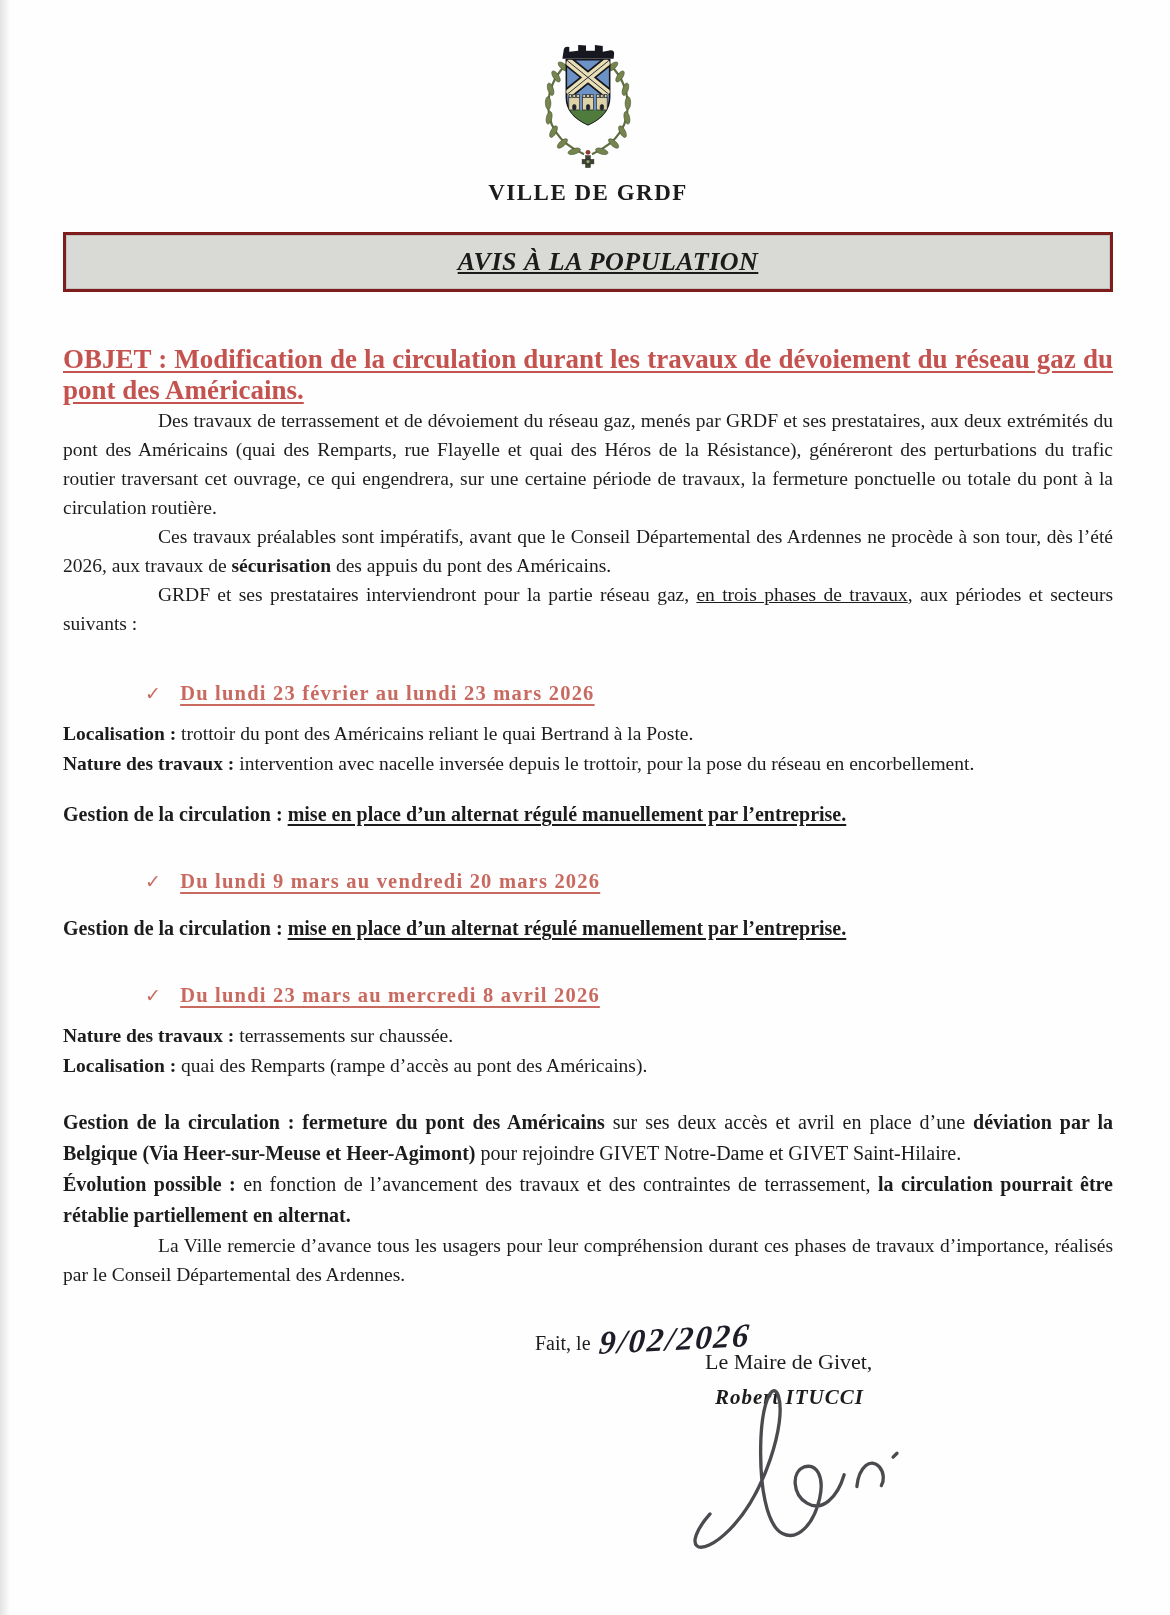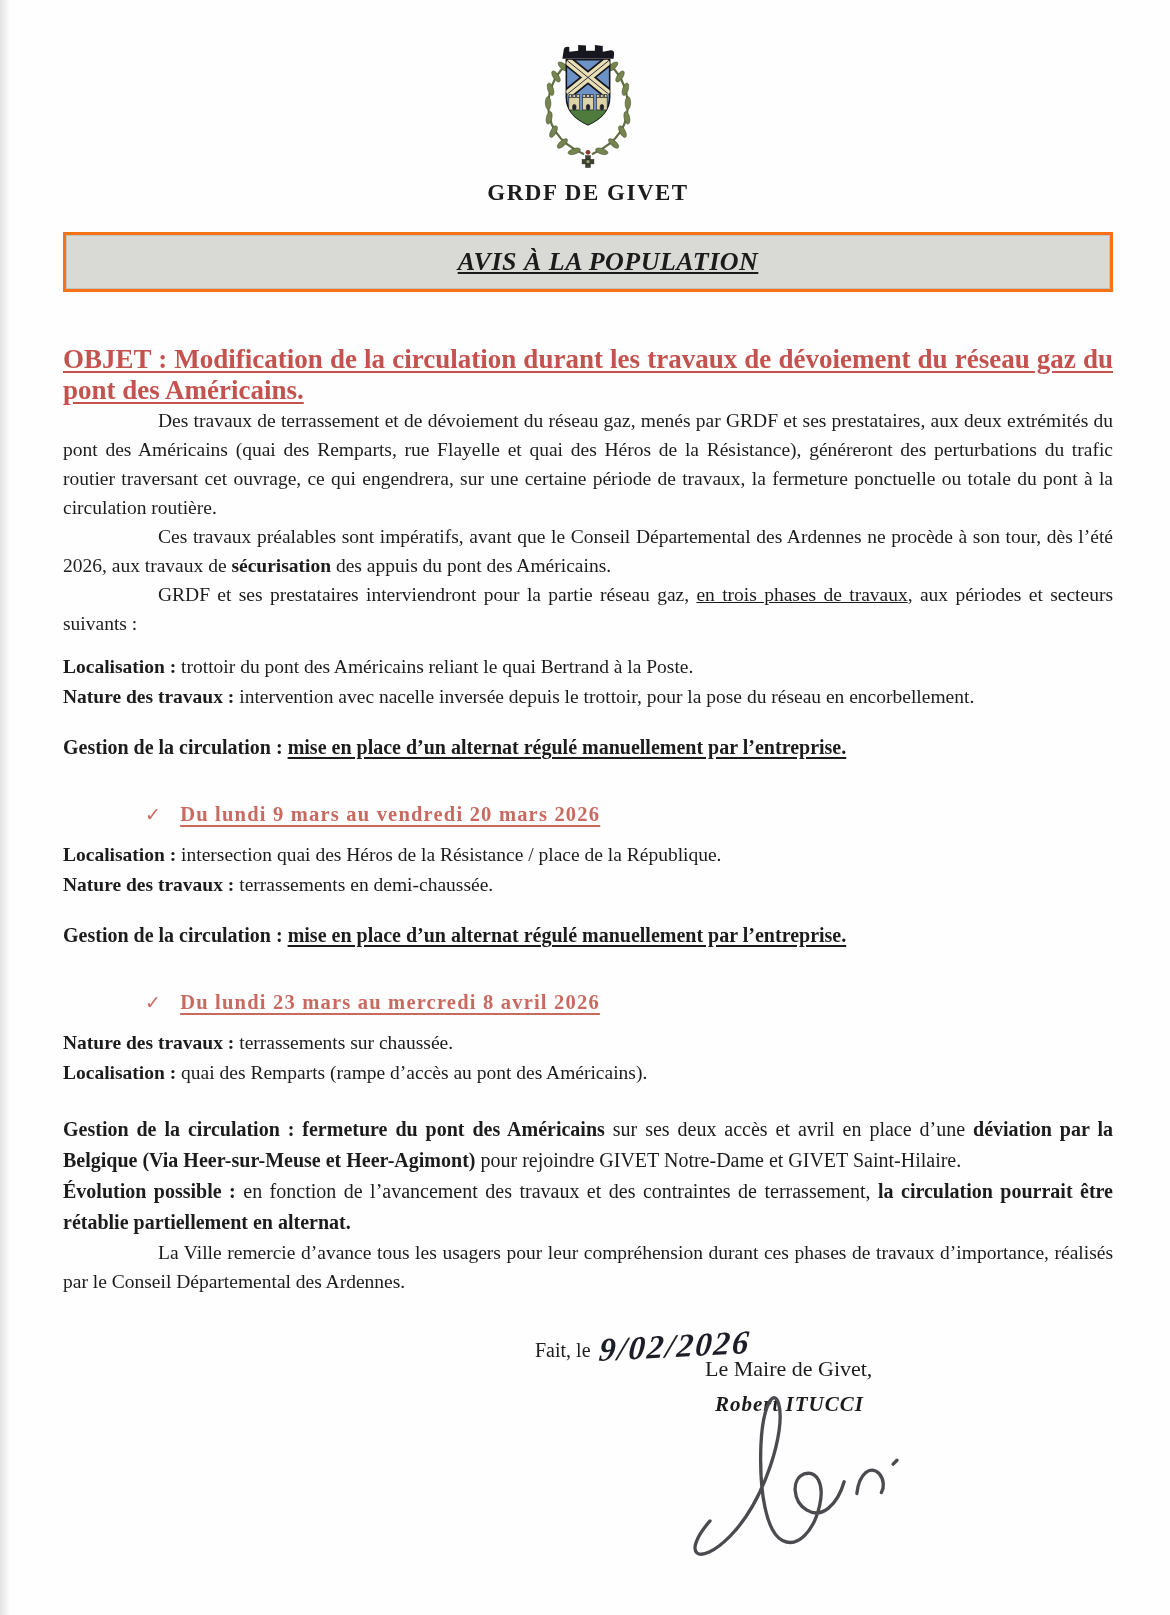--- a/index.html
+++ b/index.html
@@ -14,21 +14,21 @@
     padding:42px 57px 30px 63px;
     overflow:hidden;
   }
   .scan-edge{position:absolute;left:0;top:0;bottom:0;width:9px;
     background:linear-gradient(90deg,#e3e3e3,#fbfbfb);pointer-events:none;}
   
   .crest-wrap{text-align:center;}
   .crest{width:120px;height:128px;}
   .org-name{text-align:center;font-weight:bold;font-size:23px;letter-spacing:1.5px;margin-top:6px;}
   
-  .banner{margin-top:26px;border:3px solid #f97316;background:#d9d9d5;height:54px;
+  .banner{margin-top:26px;border:3px solid #7f1d1d;background:#d9d9d5;height:54px;
     display:flex;align-items:center;justify-content:center;
     box-shadow:inset 0 0 0 1px #c2c2c0;padding-left:40px;}
   .banner-text{font-style:italic;font-weight:bold;font-size:26px;
     text-decoration:underline;letter-spacing:.5px;color:#1b1b1b;}
   
   .objet{margin-top:52px;color:#c4524e;font-weight:bold;font-size:27px;line-height:31px;
     text-align:justify;}
   .objet span{text-decoration:underline;text-underline-offset:3px;}
   
   p.body{font-size:19.5px;line-height:29px;text-align:justify;margin:0;}
@@ -137,49 +137,48 @@
         </g>
       </g>
 
       <circle cx="60" cy="112" r="2.4" fill="#8c3a30"></circle>
       <g fill="#3c4431" stroke="#26261f" stroke-width="0.5">
         <rect x="57.6" y="115.5" width="4.8" height="12"></rect>
         <rect x="54" y="119.2" width="12" height="4.6"></rect>
         <circle cx="60" cy="121.5" r="1.6" fill="#9aa077" stroke="none"></circle>
       </g>
     </svg>
-    <div class="org-name">GRDF DE GIVET</div>
+    <div class="org-name">VILLE DE GRDF</div>
   </div>
 
   <div class="banner">
     <span class="banner-text">AVIS À LA POPULATION</span>
   </div>
 
   <div class="objet">
     <span>OBJET : Modification de la circulation durant les travaux de dévoiement du réseau gaz du pont des Américains.</span>
   </div>
 
   <p class="body indent mt1">Des travaux de terrassement et de dévoiement du réseau gaz, menés par GRDF et ses prestataires, aux deux extrémités du pont des Américains (quai des Remparts, rue Flayelle et quai des Héros de la Résistance), généreront des perturbations du trafic routier traversant cet ouvrage, ce qui engendrera, sur une certaine période de travaux, la fermeture ponctuelle ou totale du pont à la circulation routière.</p>
 
   <p class="body indent mt2"><span>Ces travaux préalables sont impératifs, avant que le Conseil Départemental des Ardennes ne procède à son tour, dès l’été 2026, aux travaux de </span><b>sécurisation</b><span> des appuis du pont des Américains.</span></p>
 
   <p class="body indent mt2"><span>GRDF et ses prestataires interviendront pour la partie réseau gaz, </span><u>en trois phases de travaux</u><span>, aux périodes et secteurs suivants :</span></p>
 
+  <div class="phase-head">
+    <span class="check">✓</span><span class="dates">Du lundi 23 février au lundi 23 mars 2026</span>
+  </div>
   <div class="kv-wrap">
     <p class="kv"><b>Localisation :</b><span> trottoir du pont des Américains reliant le quai Bertrand à la Poste.</span></p>
     <p class="kv"><b>Nature des travaux :</b><span> intervention avec nacelle inversée depuis le trottoir, pour la pose du réseau en encorbellement.</span></p>
   </div>
   <p class="gestion"><span>Gestion de la circulation :</span> <u>mise en place d’un alternat régulé manuellement par l’entreprise.</u></p>
 
   <div class="phase-head">
     <span class="check">✓</span><span class="dates">Du lundi 9 mars au vendredi 20 mars 2026</span>
-  </div>
-  <div class="kv-wrap">
-    <p class="kv"><b>Localisation :</b><span> intersection quai des Héros de la Résistance / place de la République.</span></p>
-    <p class="kv"><b>Nature des travaux :</b><span> terrassements en demi-chaussée.</span></p>
   </div>
   <p class="gestion"><span>Gestion de la circulation :</span> <u>mise en place d’un alternat régulé manuellement par l’entreprise.</u></p>
 
   <div class="phase-head">
     <span class="check">✓</span><span class="dates">Du lundi 23 mars au  mercredi 8 avril 2026</span>
   </div>
   <div class="kv-wrap">
     <p class="kv"><b>Nature des travaux :</b><span> terrassements sur chaussée.</span></p>
     <p class="kv"><b>Localisation :</b><span> quai des Remparts (rampe d’accès au pont des Américains).</span></p>
   </div>

